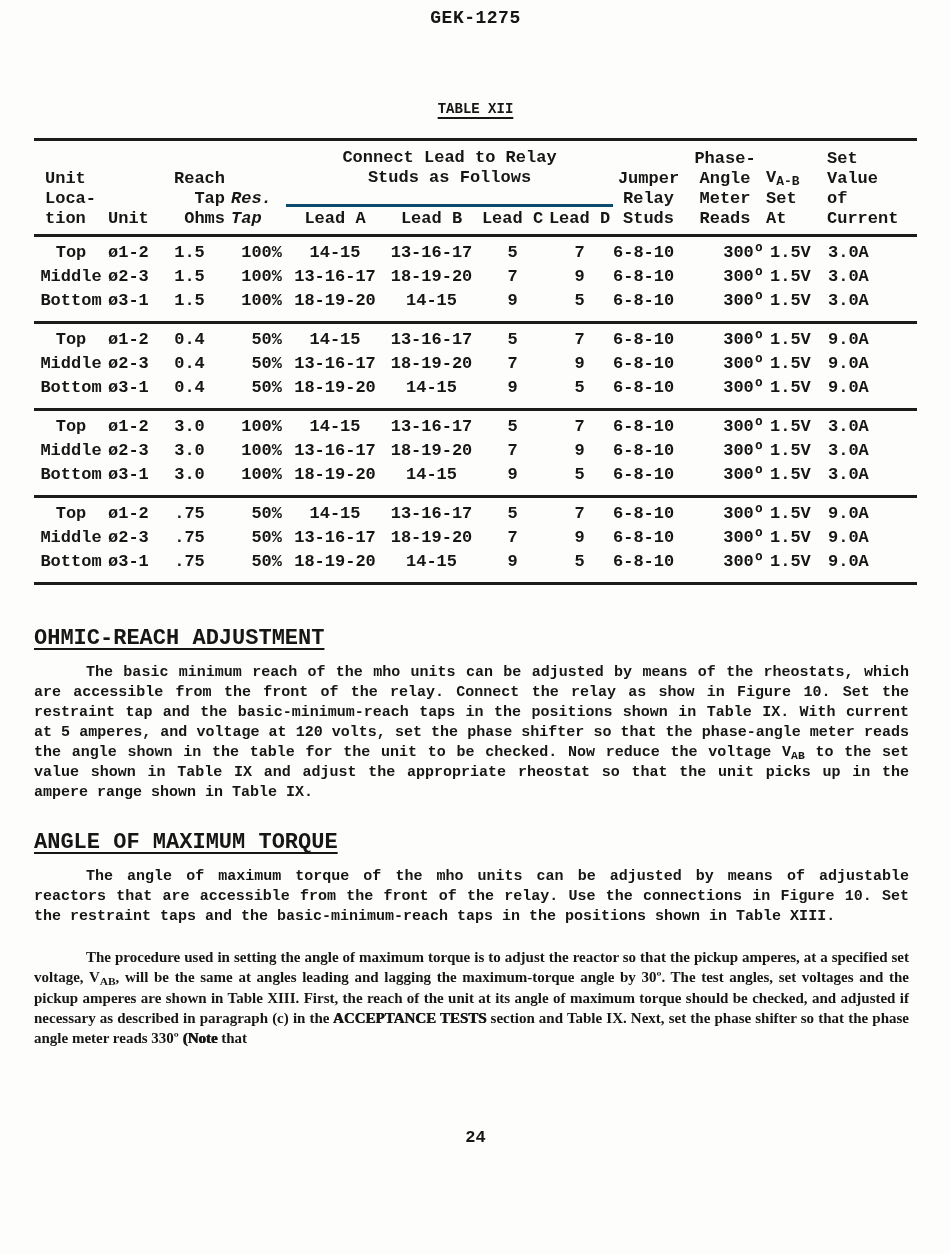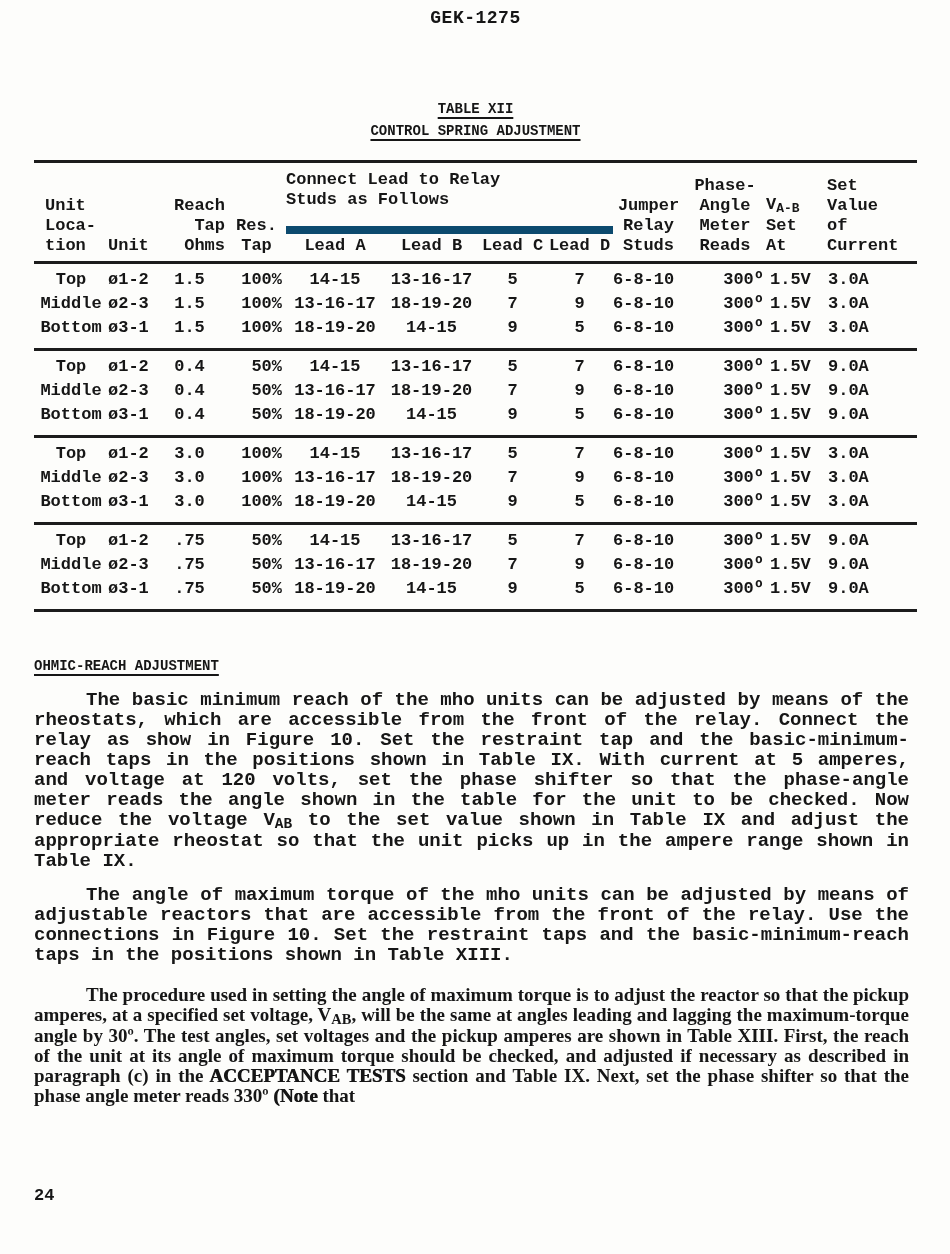--- a/index.html
+++ b/index.html
@@ -27,68 +27,67 @@
     border-bottom:3px solid #1c1c1c;
     font-size:17px;
   }
   thead { border-bottom:3px solid #1c1c1c; }
   th { font-weight:bold; white-space:pre-line; vertical-align:bottom; line-height:20px; padding:0; }
   tr.hrow1 th { padding-top:7px; }
   tr.hrow2 th { padding-bottom:5px; }
   th.c0h { text-align:left; padding-left:11px; padding-bottom:5px; }
   th.c1h { text-align:left; padding-bottom:5px; }
   th.c2h { text-align:right; padding-right:6px; padding-bottom:5px; }
-  th.c3h { text-align:center; padding-right:4px; padding-bottom:5px; }
-  th.group { text-align:left; border-bottom:8px solid #0c4a6e; padding-bottom:16px; }
+  th.c3h { text-align:left; padding-right:4px; padding-bottom:5px;font-style:italic; }
+  th.group { text-align:center; border-bottom:3px solid #0c4a6e; padding-bottom:16px; }
   th.lead  { text-align:center; padding-top:2px;margin-top:14px; }
   th.c8h { text-align:center; padding-bottom:5px; }
   th.c9h { text-align:center; padding-bottom:5px; }
   th.c10h{ text-align:left; padding-bottom:5px; }
   th.c11h{ text-align:left; padding-left:14px; padding-bottom:5px; }
 
   tbody td { line-height:24px; padding:0; font-size:17px; }
   tbody tr:first-child td { padding-top:4px; }
   tbody tr:last-child td { padding-bottom:8px; }
   tbody + tbody { border-top:3px solid #1c1c1c; }
   td.c0 { text-align:center; }
   td.c1 { text-align:left; }
   td.c2 { text-align:center; padding-right:10px; }
   td.c3 { text-align:right; padding-right:4px; }
   td.c4, td.c5, td.c6, td.c7 { text-align:center; }
   td.c8 { text-align:left; }
   td.c9 { text-align:right; padding-right:2px; }
   td.c10{ text-align:left; padding-left:4px; }
   td.c11{ text-align:left; padding-left:15px; }
 
-  .section-heading { margin:0; font-size:14px; line-height:20px; font-weight:bold; }
+  .section-heading { margin:0; font-size:22px; line-height:20px; font-weight:bold; }
   .sh1 { margin-top:44px; }
   .sh2 { margin-top:30px; }
   p.body-par {
     margin:14px 8px 0 0;
-    font-size:19px; line-height:20px;
+    font-size:15px; line-height:20px;
     text-align:justify;
     text-indent:52px;
   }
   p.par-gap { margin-top:20px;font-family:Liberation Serif, serif; }
 
   sub.sb { font-size:0.76em; vertical-align:baseline; position:relative; top:0.24em; }
   b.xb { font-weight:bold; text-shadow:0.6px 0 0 currentColor; }
 
-  .page-num { font-size:17px; line-height:20px; margin-top:80px; }
+  .page-num { text-align:center; font-size:17px; line-height:20px; margin-top:80px; }
 </style>
 </head>
 <body>
 
 <div class="page">
 
   <div class="doc-code">GEK-1275</div>
 
   <div class="table-title">
     <span class="u">TABLE XII</span><br>
-    <span class="u">CONTROL SPRING ADJUSTMENT</span>
   </div>
 
   <table class="data-table">
     <colgroup>
       <col style="width:74px">
         <col style="width:50px">
         <col style="width:73px">
         <col style="width:55px">
       <col style="width:98px">
         <col style="width:95px">
@@ -308,18 +307,19 @@
           <td class="c9">300º</td>
           <td class="c10">1.5V</td>
           <td class="c11">9.0A</td>
         </tr>
       </tbody>
   </table>
 
   <h3 class="section-heading sh1"><span class="u">OHMIC-REACH ADJUSTMENT</span></h3>
   <p class="body-par"><span>The basic minimum reach of the mho units can be adjusted by means of the rheostats, which are accessible from the front of the relay.  Connect the relay as show in Figure 10.  Set the restraint tap and the basic-minimum-reach taps in the positions shown in Table IX.  With current at 5 amperes, and voltage at 120 volts, set the phase shifter so that the phase-angle meter reads the angle shown in the table for the unit to be checked.  Now reduce the voltage V</span><sub class="sb">AB</sub><span> to the set value shown in Table IX and adjust the appropriate rheostat so that the unit picks up in the ampere range shown in Table IX.</span></p>
 
+  <h3 class="section-heading sh2"><span class="u">ANGLE OF MAXIMUM TORQUE</span></h3>
   <p class="body-par"><span>The angle of maximum torque of the mho units can be adjusted by means of adjustable reactors that are accessible from the front of the relay.  Use the connections in Figure 10.  Set the restraint taps and the basic-minimum-reach taps in the positions shown in Table XIII.</span></p>
   <p class="body-par par-gap"><span>The procedure used in setting the angle of maximum torque is to adjust the reactor so that the pickup amperes, at a specified set voltage, V</span><sub class="sb">AB</sub><span>, will be the same at angles leading and lagging the maximum-torque angle by 30º.  The test angles, set voltages and the pickup amperes are shown in Table XIII.  First, the reach of the unit at its angle of maximum torque should be checked, and adjusted if necessary as described in paragraph (c) in the </span><b class="xb">ACCEPTANCE TESTS</b><span> section and Table IX.  Next, set the phase shifter so that the phase angle meter reads 330º </span><b class="xb">(Note</b><span> that</span></p>
 
   <div class="page-num">24</div>
 
 </div>
 
 </body></html>

